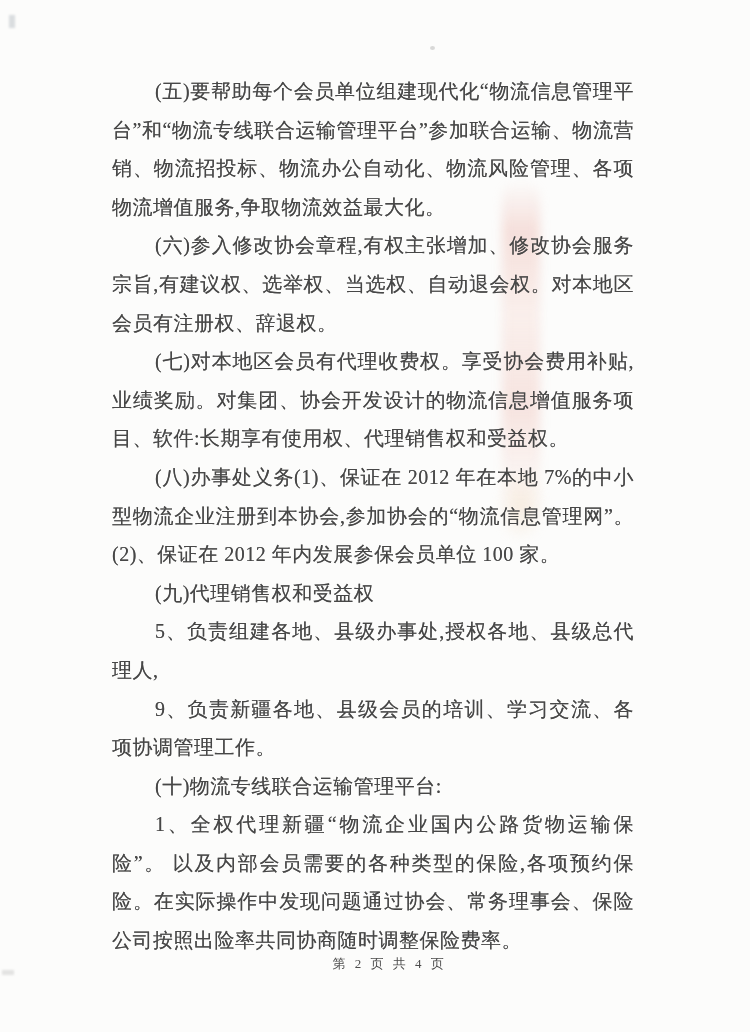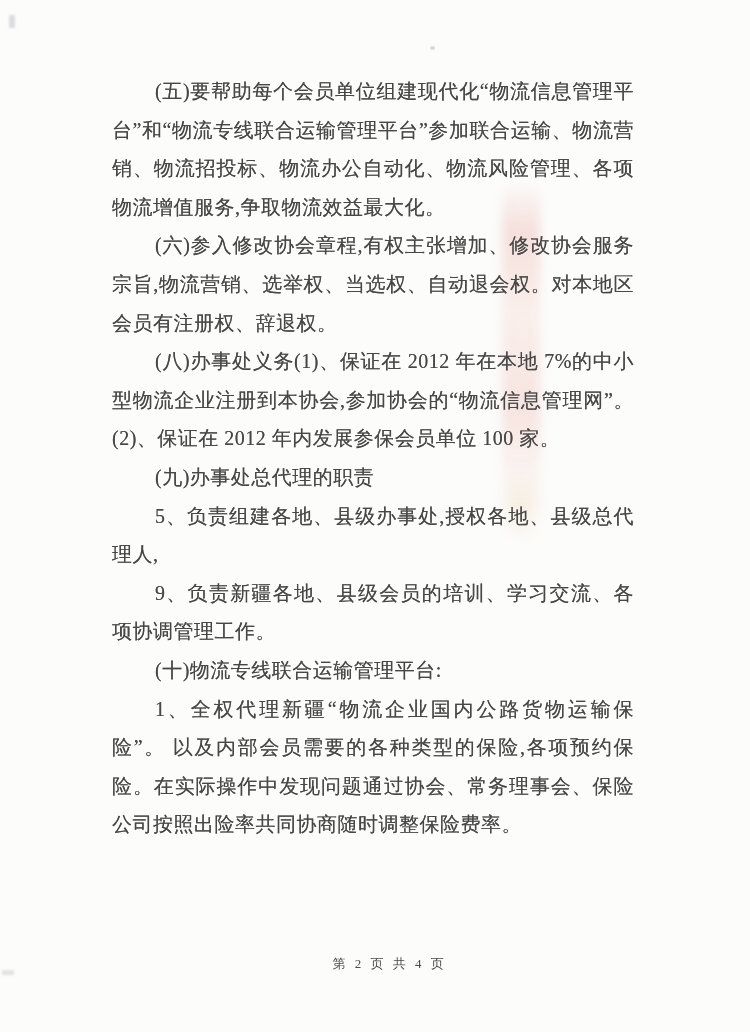--- a/index.html
+++ b/index.html
@@ -86,23 +86,24 @@
 
 <div class="page">
   <div class="artifact streak-pink"></div>
   <div class="artifact blotch-cream"></div>
   <div class="artifact edge-mark-topleft"></div>
   <div class="artifact speck-top"></div>
   <div class="artifact speck-bottomleft"></div>
 
   <main class="doc-body" id="doc-body">
       <p class="para">(五)要帮助每个会员单位组建现代化“物流信息管理平台”和“物流专线联合运输管理平台”参加联合运输、物流营销、物流招投标、物流办公自动化、物流风险管理、各项物流增值服务,争取物流效益最大化。</p>
-      <p class="para">(六)参入修改协会章程,有权主张增加、修改协会服务宗旨,物流营销、选举权、当选权、自动退会权。对本地区会员有注册权、辞退权。</p>
+      <p class="para">(六)参入修改协会章程,有权主张增加、修改协会服务宗旨,有建议权、选举权、当选权、自动退会权。对本地区会员有注册权、辞退权。</p>
+      <p class="para">(七)对本地区会员有代理收费权。享受协会费用补贴,业绩奖励。对集团、协会开发设计的物流信息增值服务项目、软件:长期享有使用权、代理销售权和受益权。</p>
       <p class="para">(八)办事处义务(1)、保证在 2012 年在本地 7%的中小型物流企业注册到本协会,参加协会的“物流信息管理网”。(2)、保证在 2012 年内发展参保会员单位 100 家。</p>
-      <p class="para">(九)办事处总代理的职责</p>
+      <p class="para">(九)代理销售权和受益权</p>
       <p class="para">5、负责组建各地、县级办事处,授权各地、县级总代理人,</p>
       <p class="para">9、负责新疆各地、县级会员的培训、学习交流、各项协调管理工作。</p>
       <p class="para">(十)物流专线联合运输管理平台:</p>
       <p class="para">1、全权代理新疆“物流企业国内公路货物运输保险”。 以及内部会员需要的各种类型的保险,各项预约保险。在实际操作中发现问题通过协会、常务理事会、保险公司按照出险率共同协商随时调整保险费率。</p>
     </main>
 
   <div class="footer">第 2 页 共 4 页</div>
 </div>
 
 </body></html>

